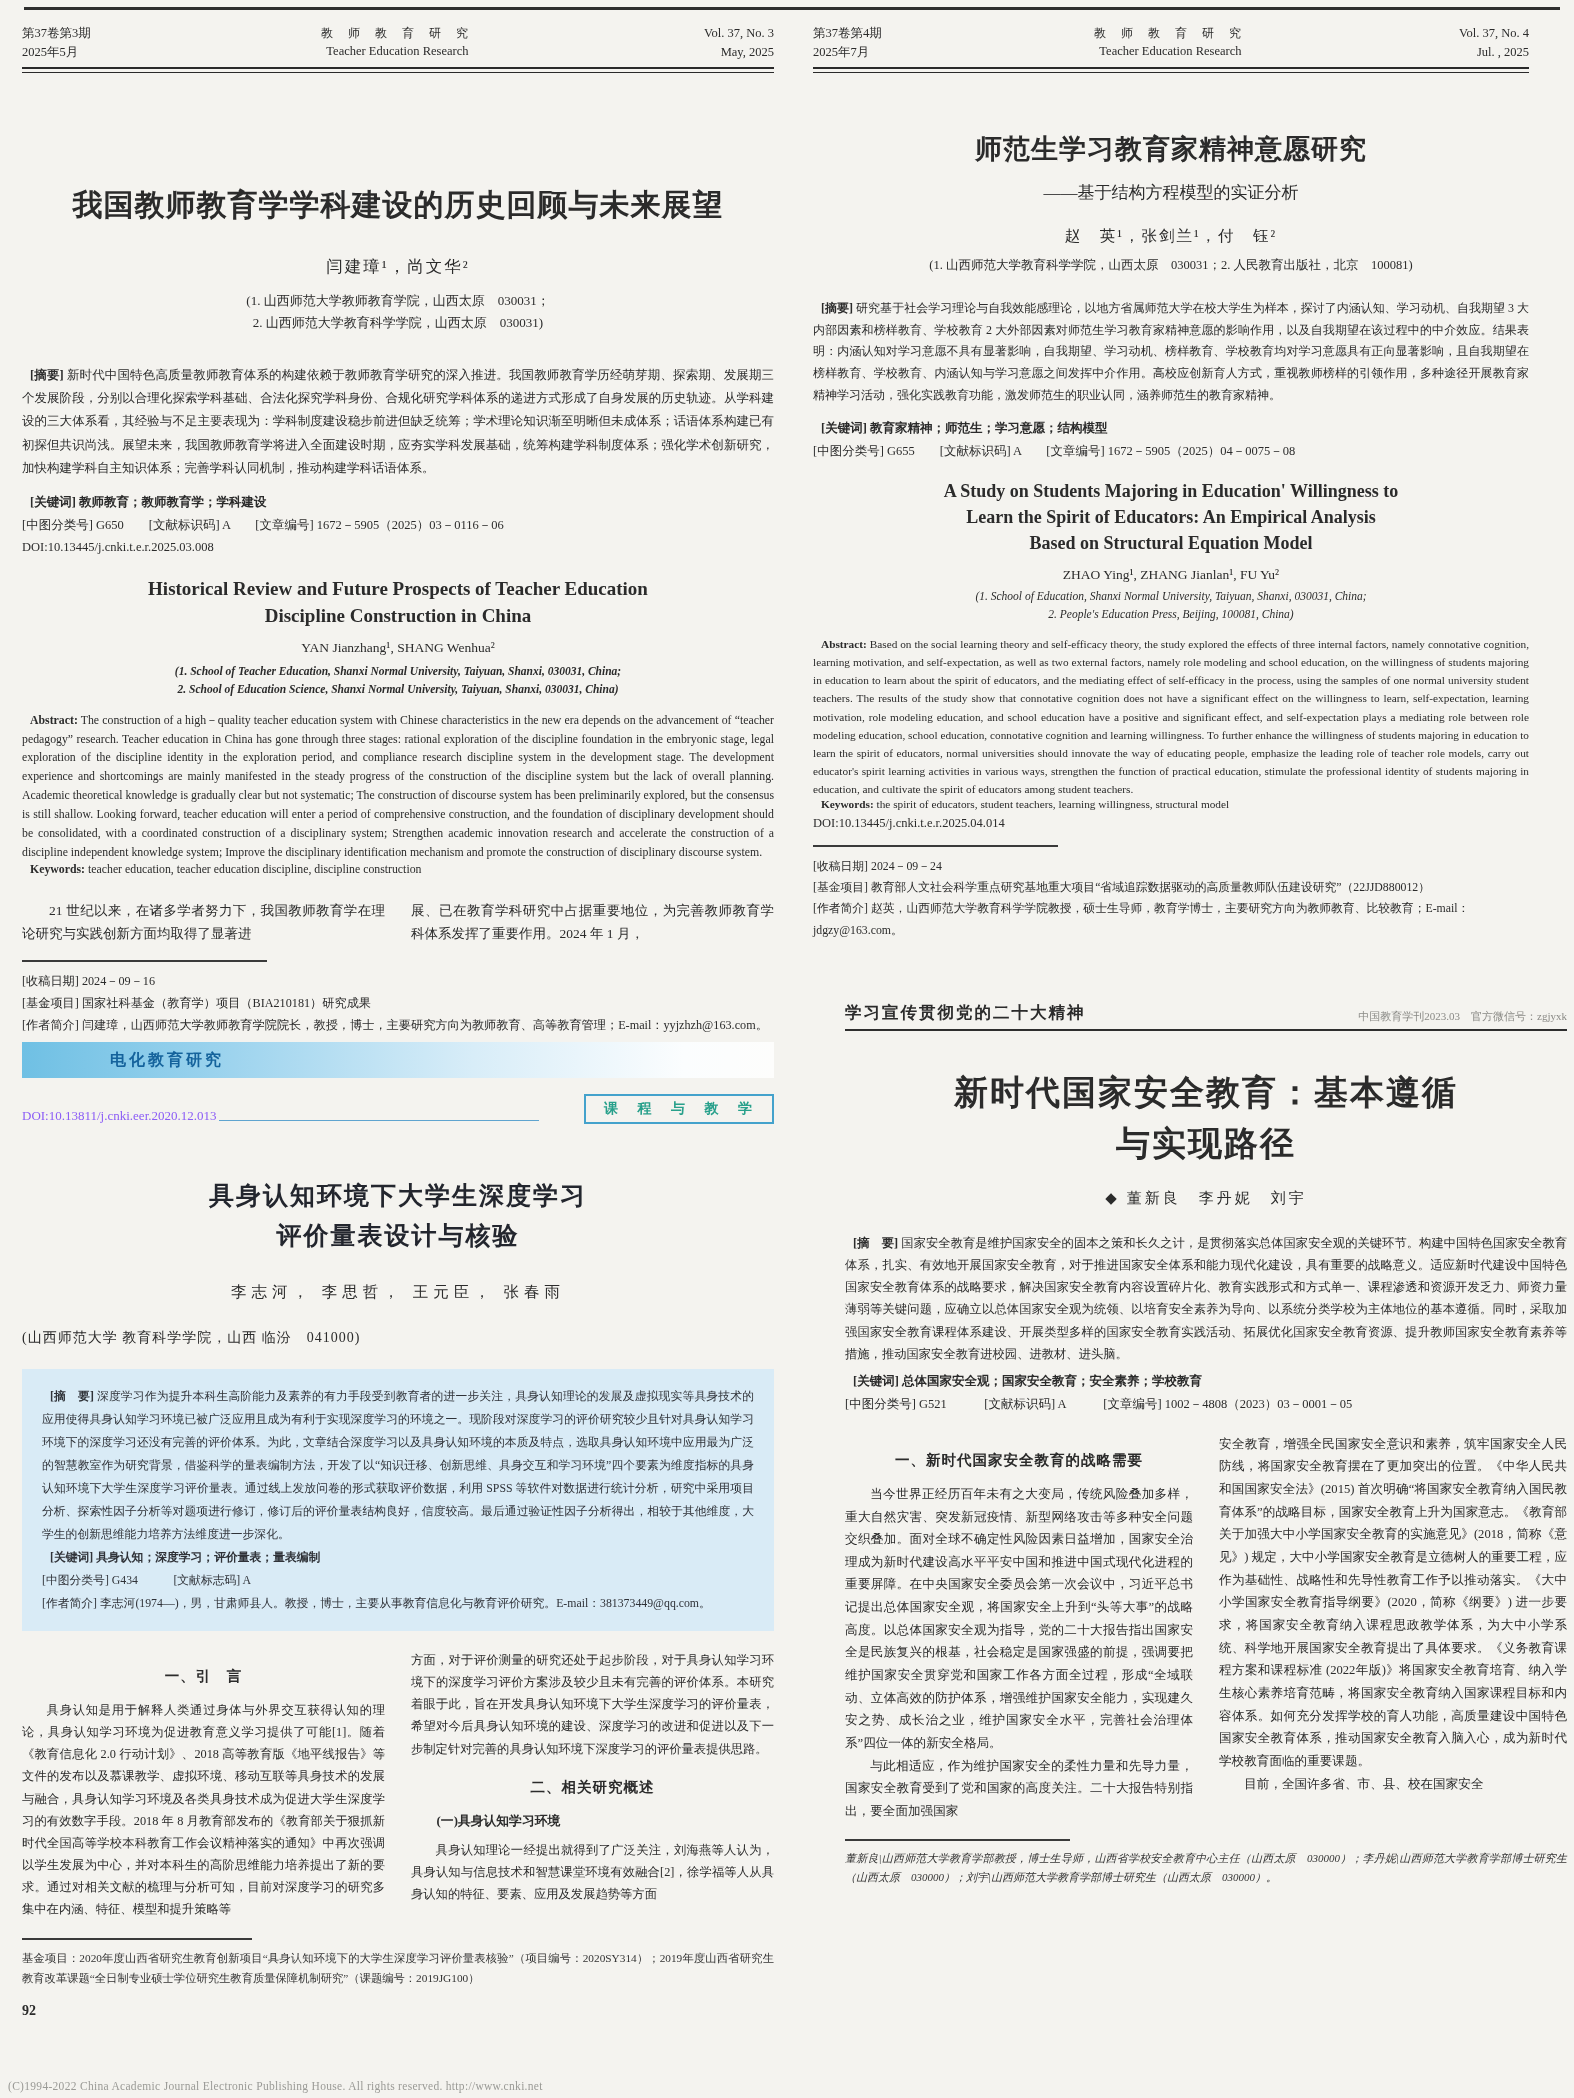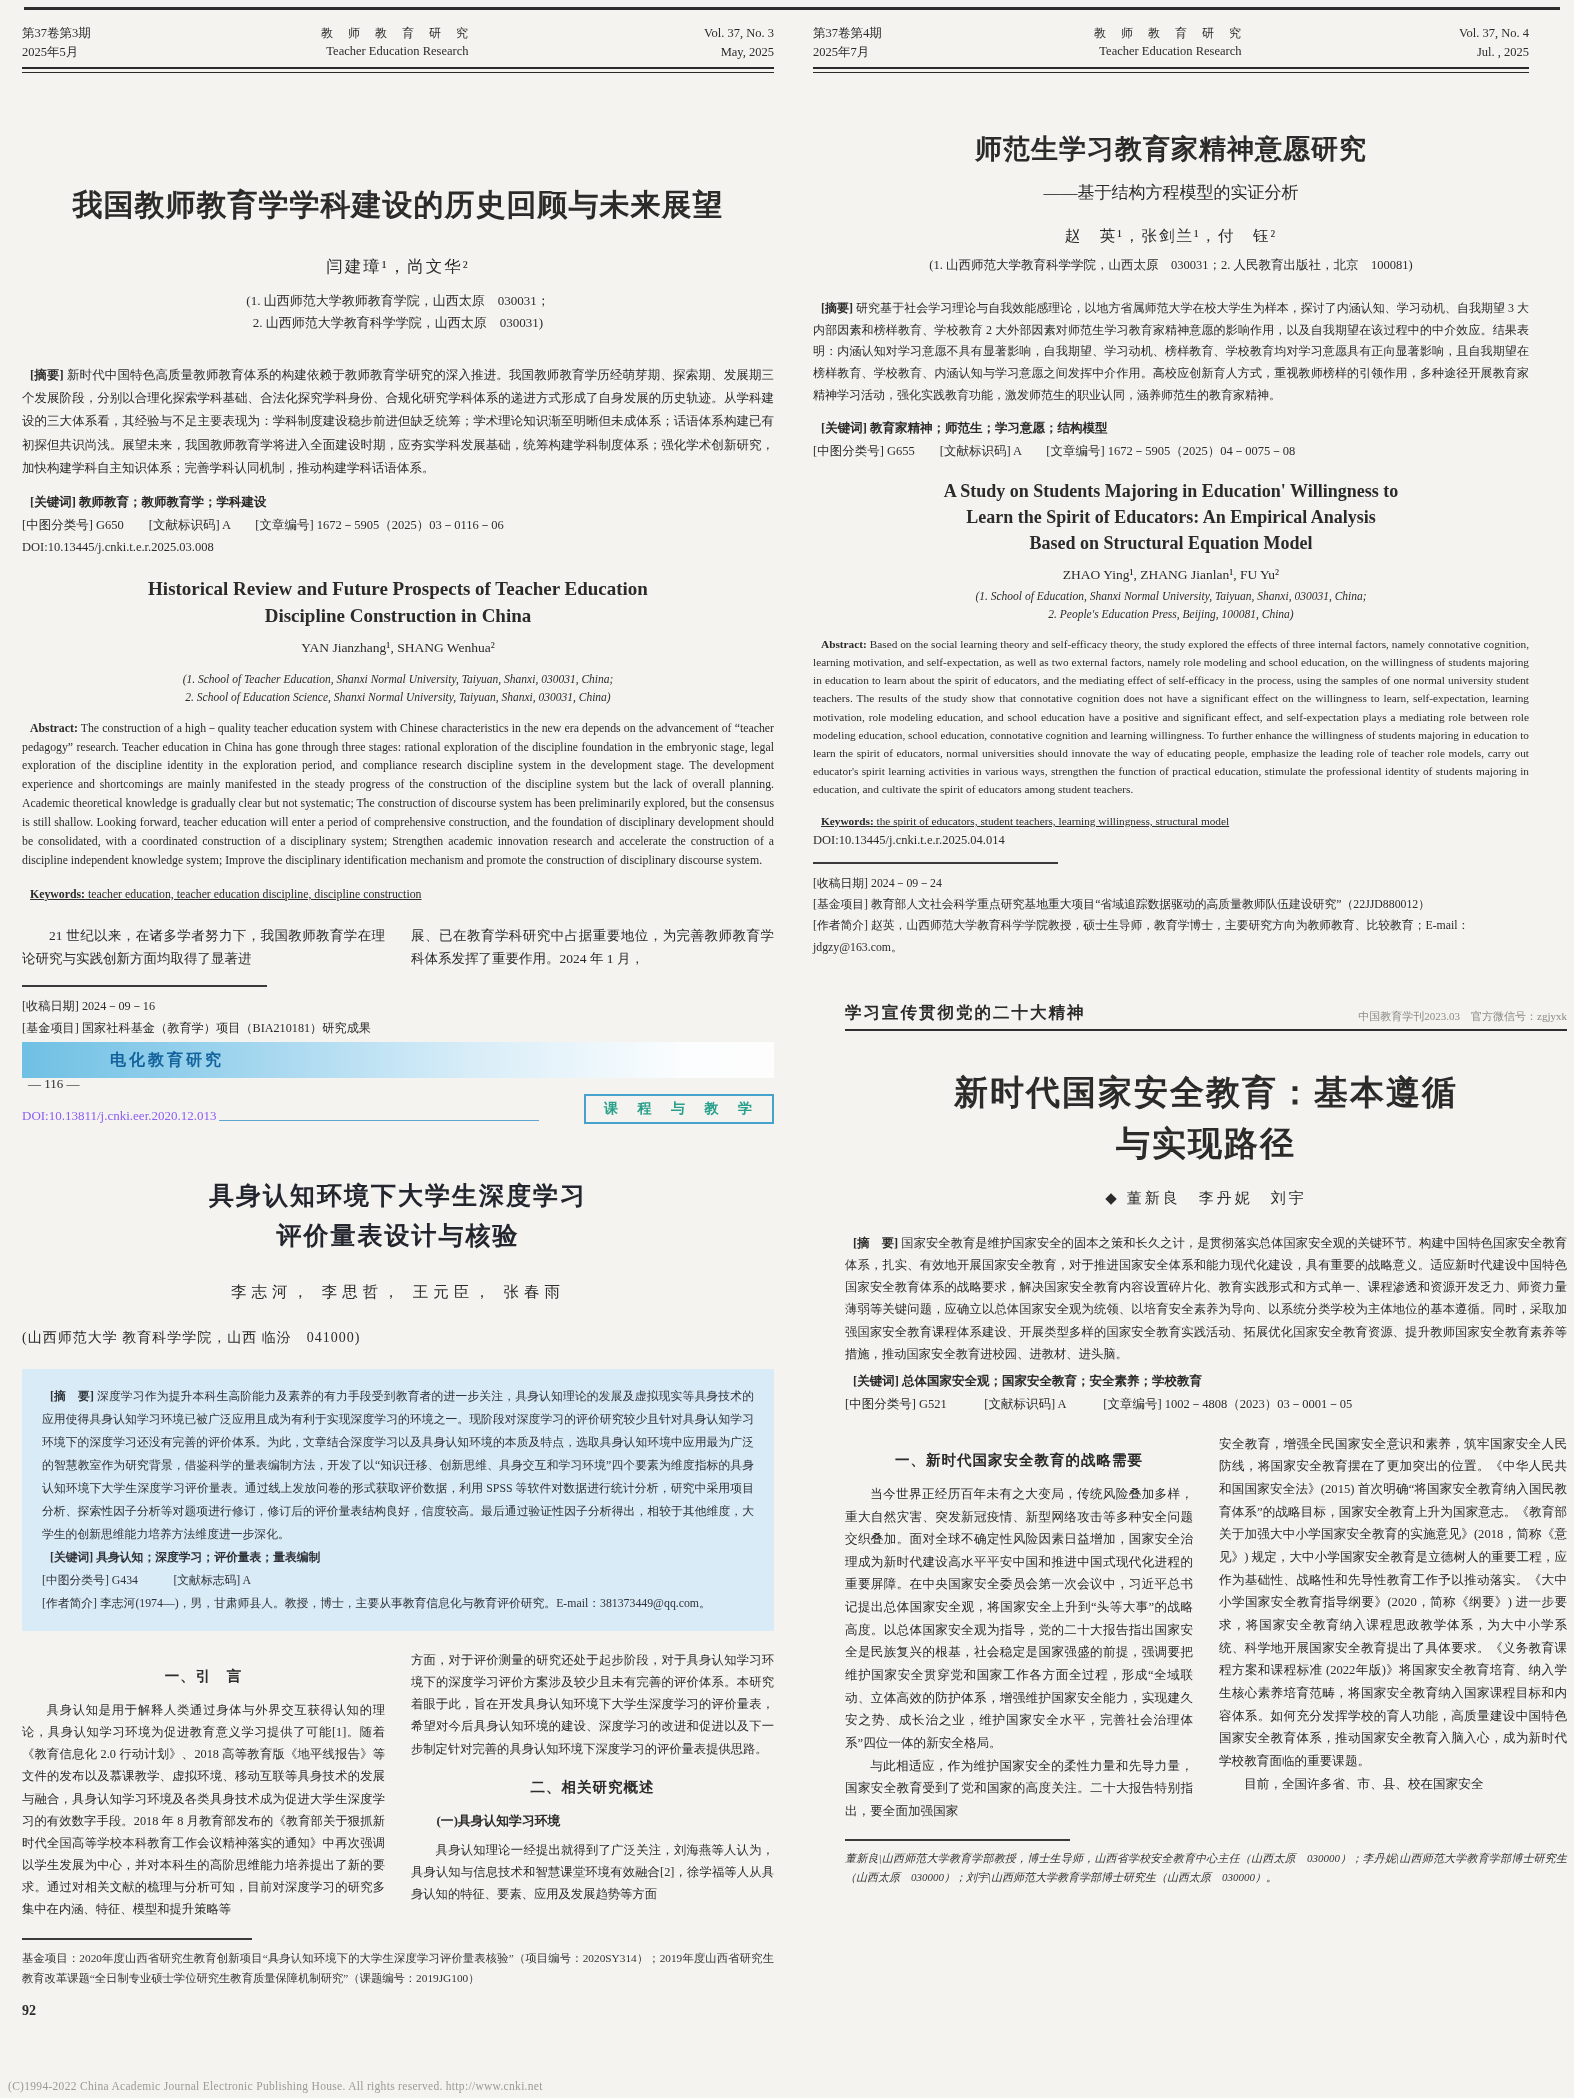--- a/index.html
+++ b/index.html
@@ -24,21 +24,21 @@
   .affil{text-align:center;font-size:13px;line-height:1.7;}
   .abs{font-size:12.5px;line-height:1.85;text-align:justify;}
   .lbl{font-weight:bold;padding-left:8px;}
   .kw-line{font-size:12.5px;margin-top:14px;}
   .meta-line{font-size:12.5px;margin-top:6px;}
   .doi-line{font-size:12.5px;margin-top:6px;font-family:"Liberation Serif",serif;}
   .en-title{font-weight:bold;text-align:center;font-size:19px;line-height:1.45;}
   .en-authors{text-align:center;font-size:13.5px;margin-top:10px;}
   .en-affil{text-align:center;font-size:11.5px;font-style:italic;line-height:1.6;}
   .en-abs{font-size:11.8px;line-height:1.6;text-align:justify;margin-top:12px;}
-  .en-kw{font-size:11.8px;margin-top:17px;text-decoration:underline;}
+  .en-kw{font-size:11.8px;margin-top:0;}
   .two-col{column-count:2;column-gap:26px;font-size:13.5px;line-height:1.75;text-align:justify;}
   .indent{text-indent:2em;}
   .fn-rule{width:245px;border-top:2px solid #3a3a3a;margin:14px 0 9px 0;}
   .fn{font-size:12.2px;line-height:1.8;}
   .pageno{text-align:center;font-size:13px;margin-top:14px;}
   
   .band{height:36px;display:flex;align-items:center;
     background:linear-gradient(90deg,#6fc0e4 0%,#9ed4ee 28%,#d8edf8 60%,#fbfdfe 88%,#fdfdfc 100%);}
   .band-title{color:#15639c;font-weight:bold;font-size:16px;letter-spacing:3px;padding-left:88px;}
   .doi-row{display:flex;align-items:flex-end;margin-top:16px;}
@@ -99,21 +99,21 @@
   <div class="abs" style="margin-top:30px;"><span class="lbl">[摘要]</span> <span>新时代中国特色高质量教师教育体系的构建依赖于教师教育学研究的深入推进。我国教师教育学历经萌芽期、探索期、发展期三个发展阶段，分别以合理化探索学科基础、合法化探究学科身份、合规化研究学科体系的递进方式形成了自身发展的历史轨迹。从学科建设的三大体系看，其经验与不足主要表现为：学科制度建设稳步前进但缺乏统筹；学术理论知识渐至明晰但未成体系；话语体系构建已有初探但共识尚浅。展望未来，我国教师教育学将进入全面建设时期，应夯实学科发展基础，统筹构建学科制度体系；强化学术创新研究，加快构建学科自主知识体系；完善学科认同机制，推动构建学科话语体系。</span></div>
   <div class="kw-line lbl">[关键词] 教师教育；教师教育学；学科建设</div>
   <div class="meta-line">[中图分类号] G650　　[文献标识码] A　　[文章编号] 1672－5905（2025）03－0116－06</div>
   <div class="doi-line">DOI:10.13445/j.cnki.t.e.r.2025.03.008</div>
 
   <div class="en-title" style="margin-top:20px;">
     <div>Historical Review and Future Prospects of Teacher Education</div>
     <div>Discipline Construction in China</div>
   </div>
   <div class="en-authors">YAN Jianzhang¹,  SHANG Wenhua²</div>
-  <div class="en-affil" style="margin-top:14px;">
+  <div class="en-affil" style="margin-top:6px;font-weight:bold;">
     <div>(1. School of Teacher Education, Shanxi Normal University, Taiyuan, Shanxi, 030031, China;</div>
     <div>2. School of Education Science, Shanxi Normal University, Taiyuan, Shanxi, 030031, China)</div>
   </div>
   <div class="en-abs"><span class="lbl">Abstract:</span> <span>The construction of a high－quality teacher education system with Chinese characteristics in the new era depends on the advancement of “teacher pedagogy” research. Teacher education in China has gone through three stages: rational exploration of the discipline foundation in the embryonic stage, legal exploration of the discipline identity in the exploration period, and compliance research discipline system in the development stage. The development experience and shortcomings are mainly manifested in the steady progress of the construction of the discipline system but the lack of overall planning. Academic theoretical knowledge is gradually clear but not systematic; The construction of discourse system has been preliminarily explored, but the consensus is still shallow. Looking forward, teacher education will enter a period of comprehensive construction, and the foundation of disciplinary development should be consolidated, with a coordinated construction of a disciplinary system; Strengthen academic innovation research and accelerate the construction of a discipline independent knowledge system; Improve the disciplinary identification mechanism and promote the construction of disciplinary discourse system.</span></div>
   <div class="en-kw"><span class="lbl">Keywords:</span> <span>teacher education, teacher education discipline, discipline construction</span></div>
 
   <div class="two-col" style="margin-top:22px;">
     <div class="indent">21 世纪以来，在诸多学者努力下，我国教师教育学在理论研究与实践创新方面均取得了显著进</div>
     <div>展、已在教育学科研究中占据重要地位，为完善教师教育学科体系发挥了重要作用。2024 年 1 月，</div>
   </div>

